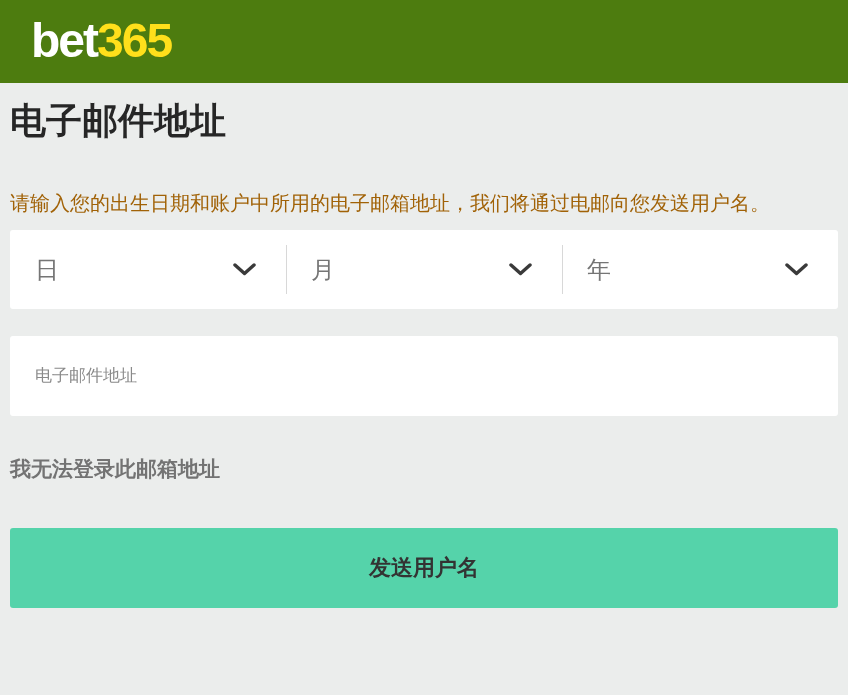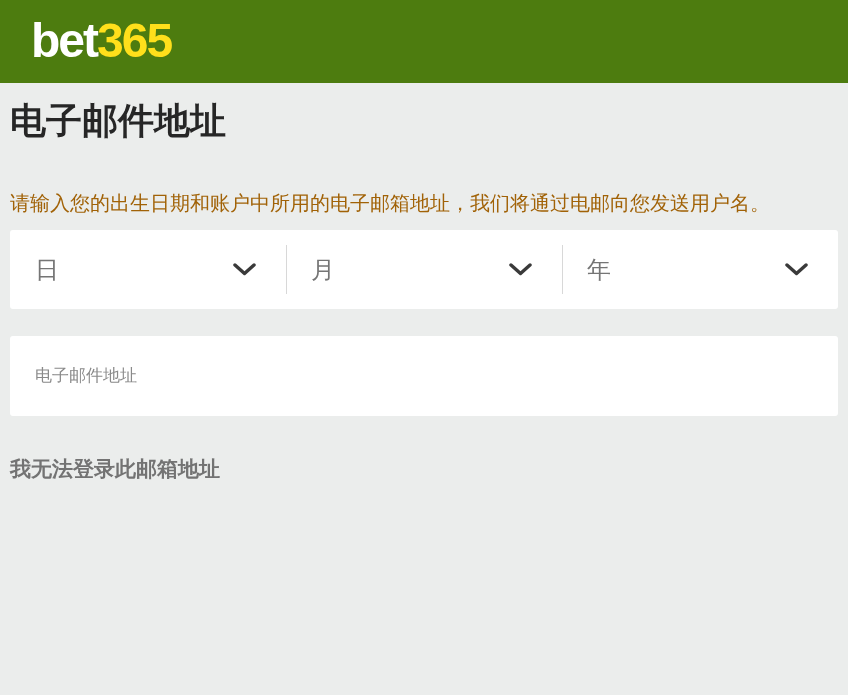--- a/index.html
+++ b/index.html
@@ -188,14 +188,15 @@
           <polyline points="2,2 11.5,10.5 21,2" fill="none" stroke="#3a3a3a" stroke-width="3.4" stroke-linecap="round" stroke-linejoin="round"></polyline>
         </svg>
       </span>
     </div>
   </div>
 
   <input type="text" class="email-input" placeholder="电子邮件地址" style="">
 
   <a class="cant-access-link">我无法登录此邮箱地址</a>
 
+  <button class="submit-button">发送用户名</button>
 
 </main>
 
 </body></html>

